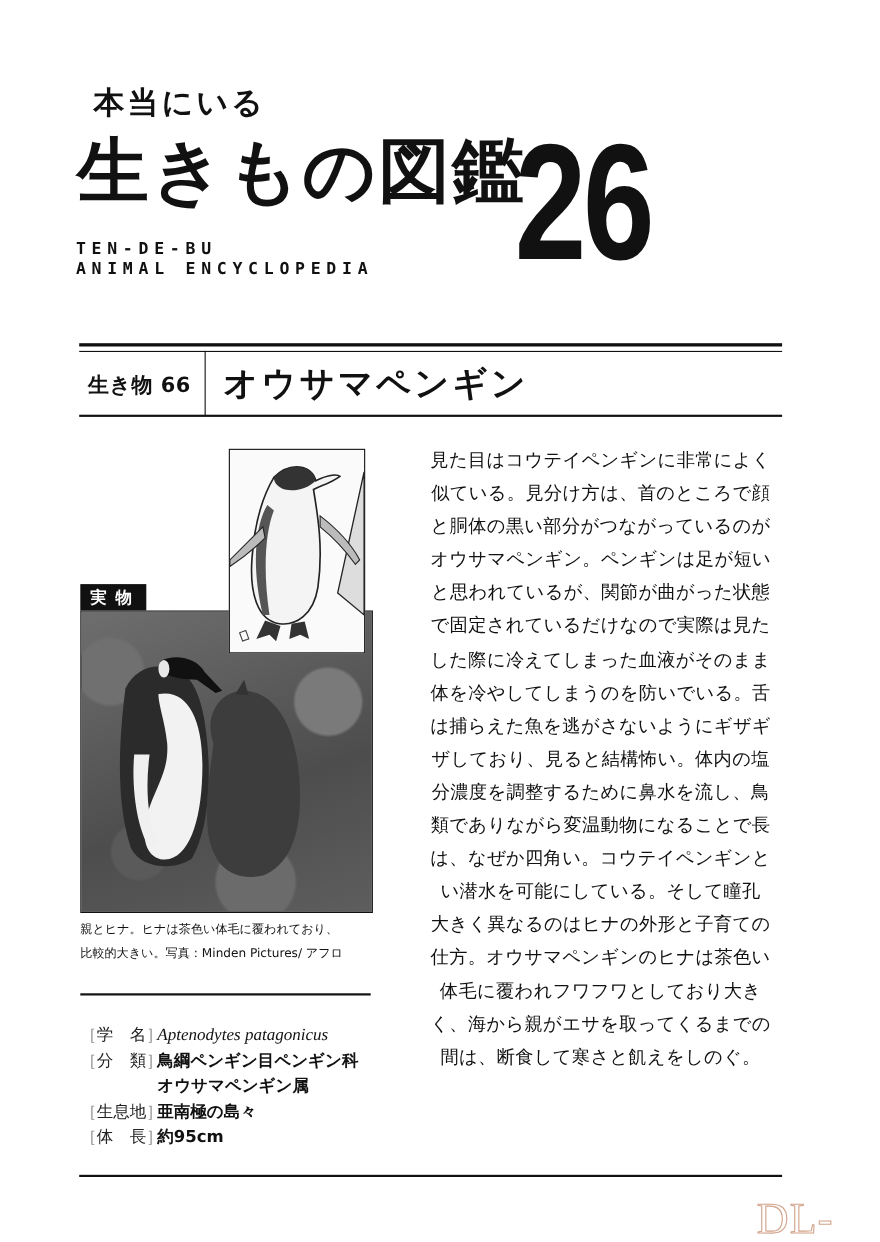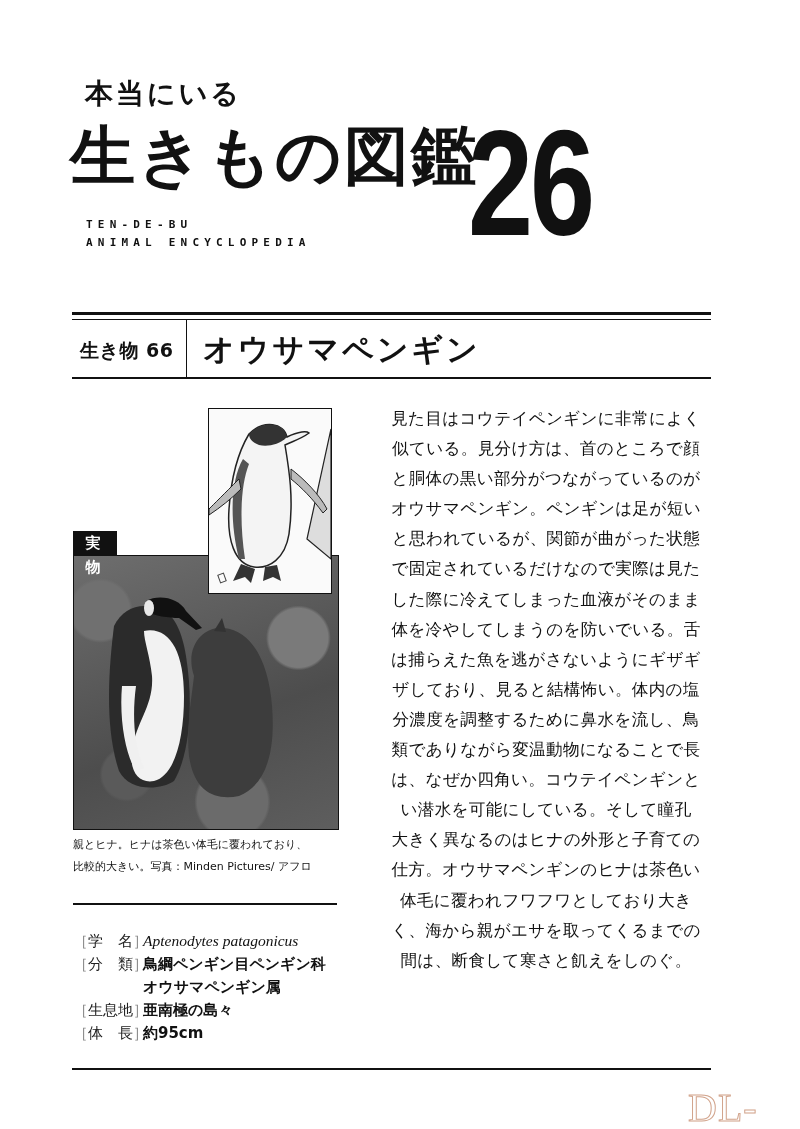--- a/index.html
+++ b/index.html
@@ -18,21 +18,21 @@
     .series-title {
       left: 70px; top: 124px; font-size: 64px; line-height: 1; letter-spacing: 2px;
       font-family: "DejaVu Serif", serif; font-weight: bold; transform: scaleX(1.02); transform-origin: left;
     }
     .volume-number {
       left: 468px; top: 108px; font-size: 150px; line-height: 1;
       font-family: "Liberation Sans", sans-serif; font-weight: bold;
       transform: scaleX(0.78); transform-origin: left top; letter-spacing: -4px;
     }
     .series-en {
-      left: 86px; font-size: 11px; font-weight: bold; letter-spacing: 5.2px;
+      left: 69px; font-size: 15px; font-weight: bold; letter-spacing: 5.2px;
       font-family: "DejaVu Sans Mono", monospace; line-height: 1;
     }
 
     
     .rule { background: #111; }
     .entry-label {
       left: 80px; top: 341px; font-size: 19px; font-weight: bold; line-height: 1;
       letter-spacing: 0.5px;
     }
     .entry-name {
@@ -49,21 +49,21 @@
       left: 73px; top: 555px; width: 264px; height: 273px;
       border: 1.5px solid #111; overflow: hidden; z-index: 1;
       background:
         radial-gradient(circle at 20% 80%, #5a5a5a 0 8%, transparent 9%),
         radial-gradient(circle at 85% 30%, #7a7a7a 0 10%, transparent 11%),
         radial-gradient(circle at 60% 90%, #6b6b6b 0 12%, transparent 13%),
         radial-gradient(circle at 10% 20%, #707070 0 9%, transparent 10%),
         linear-gradient(160deg, #6e6e6e, #4d4d4d 60%, #5e5e5e);
     }
     .photo-label {
-      left: 73px; top: 531px; width: 44px; height: 24px; background: #111; color: #fff;
+      left: 73px; top: 531px; width: 60px; height: 24px; background: #111; color: #fff;
       font-size: 15px; font-weight: bold; line-height: 24px; text-align: center;
       letter-spacing: 8px; padding-left: 4px; box-sizing: border-box; z-index: 2;
     }
     .caption {
       left: 73px; width: 275px; font-size: 11px; line-height: 1; white-space: nowrap;
       font-family: "DejaVu Sans", sans-serif;
     }
 
     
     .spec-row { left: 73px; font-size: 15px; line-height: 1; white-space: nowrap; }

